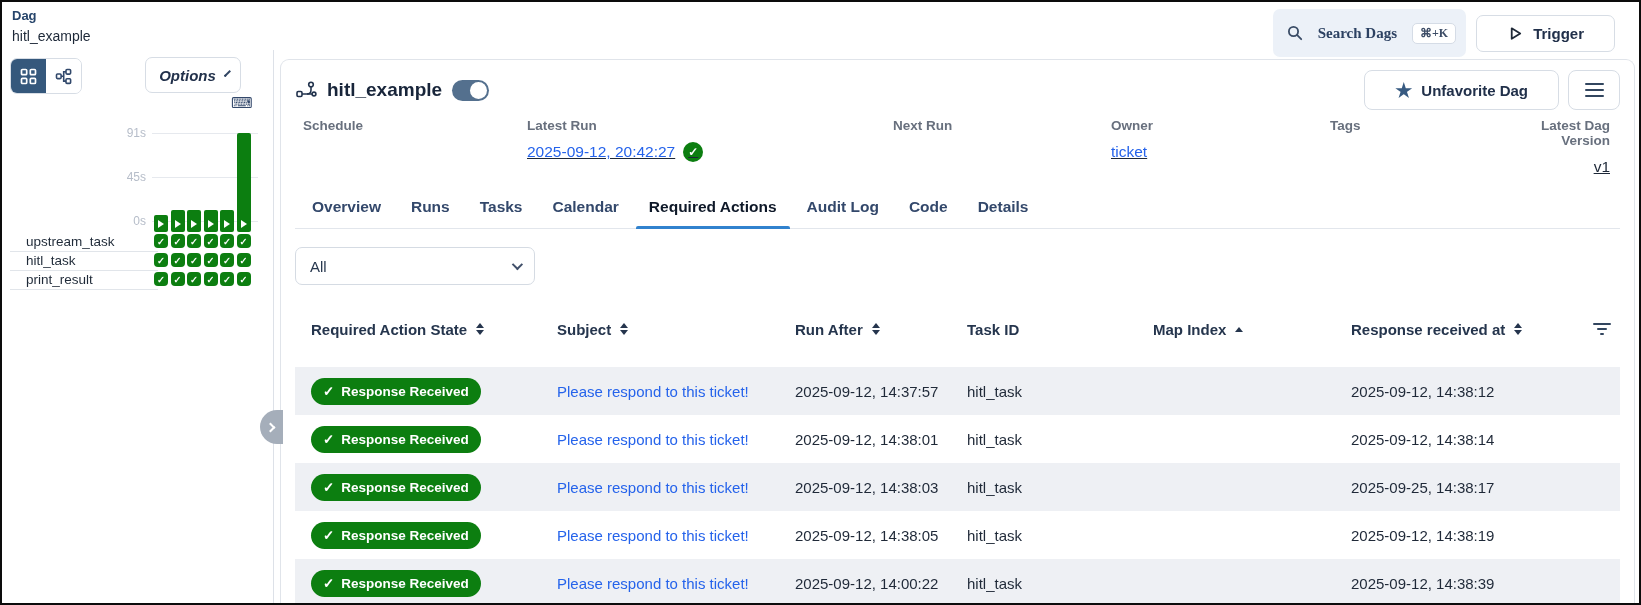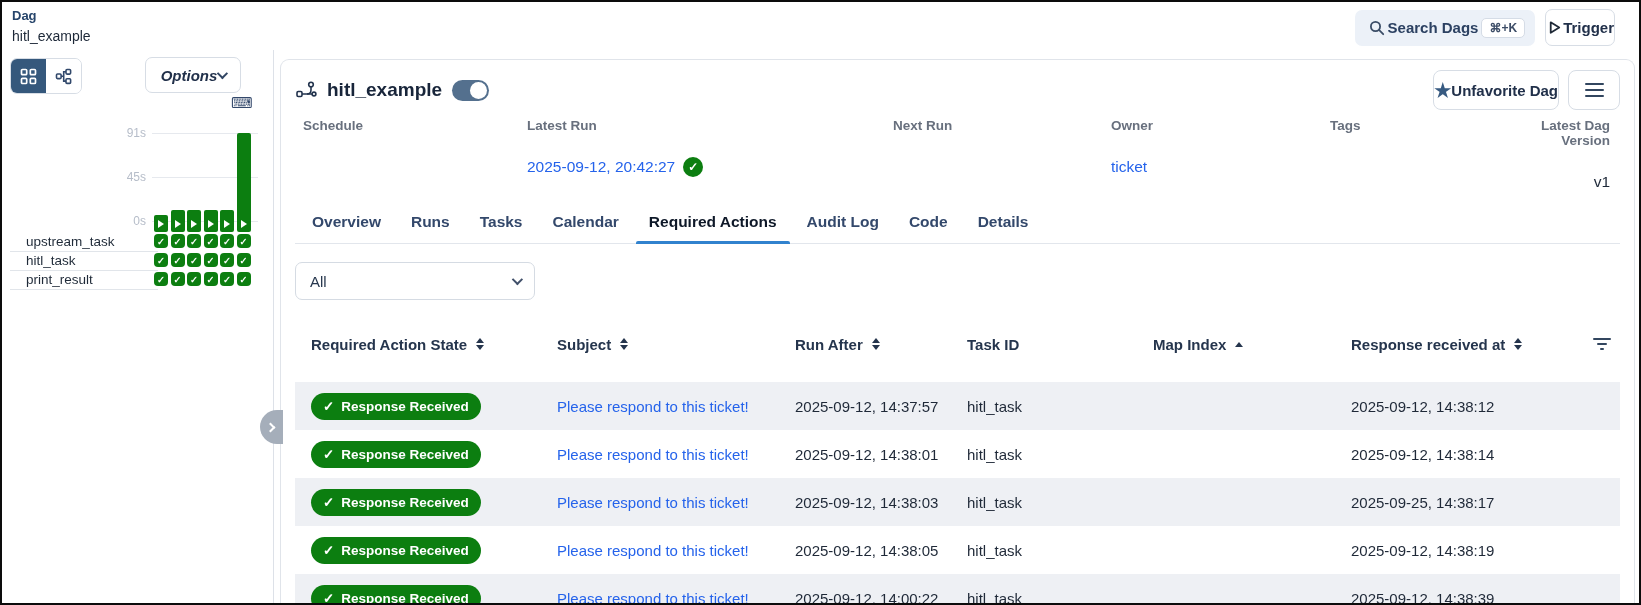--- a/index.html
+++ b/index.html
@@ -7,24 +7,24 @@
   body {
     font-family:"Liberation Sans", sans-serif;
     background:#ffffff; color:#2a3b55; position:relative;
     border:2px solid #0c0c0c;
   }
   
   .topbar { position:absolute; left:0; top:0; width:100%; height:48px; }
   .crumb-section { position:absolute; left:10px; top:6px; font-size:13px; font-weight:700; color:#27456b; }
   .crumb-dag { position:absolute; left:10px; top:26px; font-size:14px; color:#1d2838; }
   .topbar-actions { position:absolute; right:24px; top:7px; display:flex; gap:10px; align-items:center; }
-  .search-pill { display:flex; align-items:center; gap:3px; background:#ecf1f8; border-radius:7px; height:36px; padding:0 10px 0 14px; cursor:pointer; }
+  .search-pill { display:flex; align-items:center; gap:15px; background:#ecf1f8; border-radius:7px; height:48px; padding:0 10px 0 14px; cursor:pointer;font-family:Liberation Serif, serif; }
   .search-pill .s-label { font-size:15px; font-weight:600; color:#2c4162; }
   .kbd { background:#ffffff; border:1px solid #d5dce6; border-radius:5px; font-size:12px; color:#3c4c66; padding:2px 7px; font-weight:600; }
-  .btn { display:flex; align-items:center; background:#fff; border:1px solid #d7dde5; border-radius:7px; height:37px; padding:0 0; font-size:15px; font-weight:600; color:#21304a; cursor:pointer; }
+  .btn { display:flex; align-items:center; gap:9px; background:#fff; border:1px solid #d7dde5; border-radius:7px; height:37px; padding:0 30px; font-size:15px; font-weight:600; color:#21304a; cursor:pointer; }
   
   .sidebar { position:absolute; left:0; top:48px; width:271px; height:557px; }
   .view-toggle { position:absolute; left:8px; top:8px; display:flex; border:1px solid #d7dde5; border-radius:7px; overflow:hidden; background:#fff; }
   .vt-btn { width:35px; height:34px; display:flex; align-items:center; justify-content:center; cursor:pointer; background:#fff; }
   .vt-btn.sel { background:#35587c; }
   .options-btn { position:absolute; left:143px; top:7px; width:96px; height:36px; justify-content:center;font-style:italic; }
   .kbd-icon { position:absolute; left:229px; top:44px; font-size:15px; color:#33486b; cursor:pointer; }
   .gridline { position:absolute; height:1px; background:#e6e9ee; left:150px; width:106px; }
   .axis-label { position:absolute; left:100px; width:44px; text-align:right; font-size:12px; color:#b6bdc9; }
   .bar { position:absolute; width:14px; background:#0c7e10; border-radius:2px; cursor:pointer; }
@@ -43,21 +43,21 @@
   .switch .knob { position:absolute; right:2px; top:2px; width:17px; height:17px; background:#fff; border-radius:50%; }
   .head-actions { margin-left:auto; display:flex; gap:9px; align-items:center; }
   .fav-btn { height:40px; border-radius:8px; }
   .star { color:#375a81; font-size:19px; line-height:1; }
   .burger-btn { width:52px; height:40px; border:1px solid #d7dde5; border-radius:8px; background:#fff; display:flex; flex-direction:column; gap:4px; align-items:center; justify-content:center; cursor:pointer; }
   .burger-btn i { width:19px; height:2px; background:#32465f; border-radius:1px; }
   .info-grid { display:grid; grid-template-columns:224px 366px 218px 219px 194px 1fr; margin-top:12px; }
   .info-col { padding-left:8px; }
   .info-col.last { text-align:right; padding-right:10px; }
   .info-label { font-size:13.5px; font-weight:600; color:#68707e; }
-  .info-value { margin-top:23px; font-size:15.5px; color:#1d2838; display:flex; align-items:center; gap:8px; min-height:22px; }
+  .info-value { margin-top:8px; font-size:15.5px; color:#1d2838; display:flex; align-items:center; gap:8px; min-height:22px;text-decoration:underline; }
   .info-col.last .info-value { justify-content:flex-end; }
   .blue-link { color:#2563eb; text-decoration:none; cursor:pointer; }
   .check-circle { width:20px; height:20px; border-radius:50%; background:#0c7e10; color:#fff; font-size:12px; font-weight:700; display:inline-flex; align-items:center; justify-content:center; }
   
   .tabbar { display:flex; margin-top:10px; border-bottom:1px solid #e2e6ec; padding:0 2px; }
   .tab { padding:10px 15px 12px 15px; font-size:15.5px; font-weight:600; color:#33486b; position:relative; cursor:pointer; white-space:nowrap; }
   .tab.active { color:#0e1828; font-weight:700; }
   .tab.active::after { content:""; position:absolute; left:2px; right:2px; bottom:-1px; height:3px; background:#3182ce; border-radius:2px 2px 0 0; }
   
   .content { padding:18px 14px 0 14px; }

